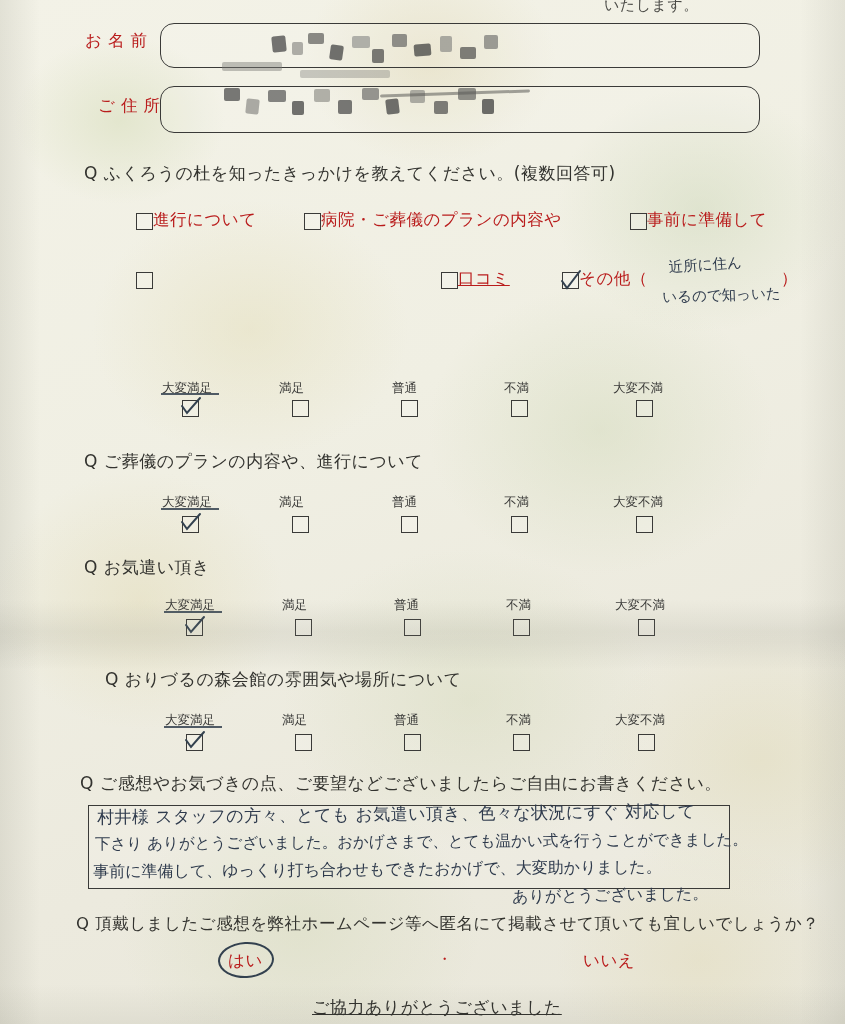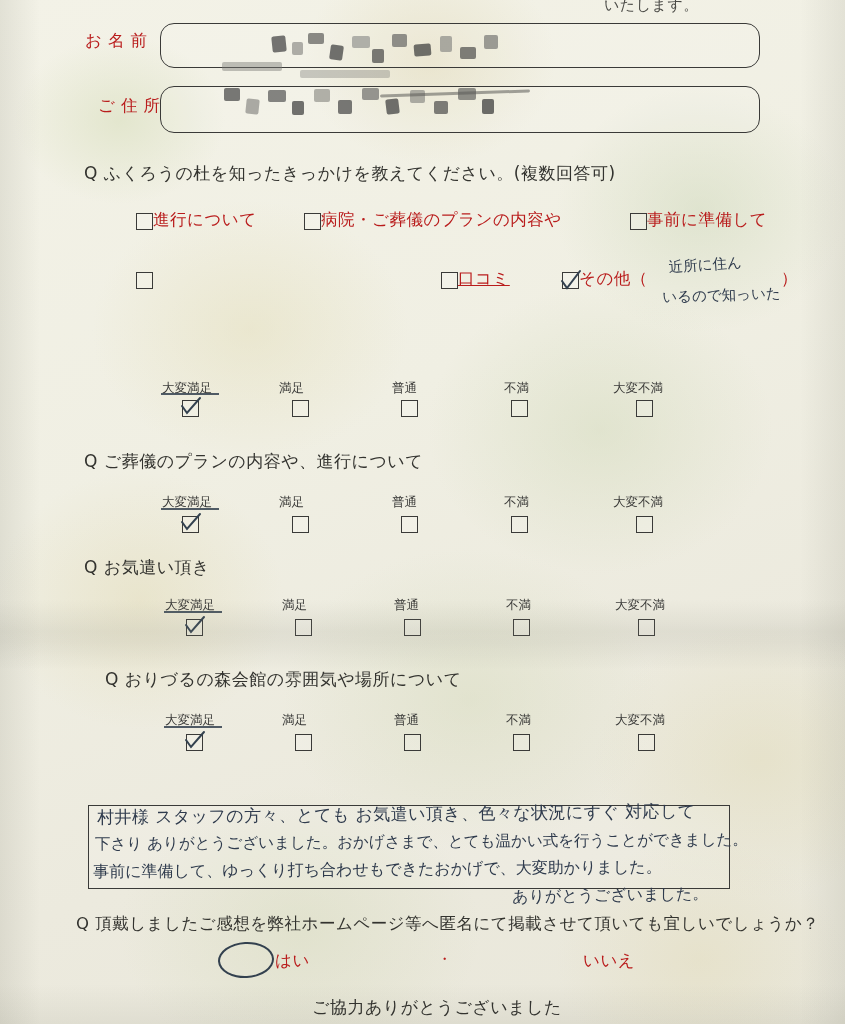--- a/index.html
+++ b/index.html
@@ -212,28 +212,29 @@
   <div class="scale-label" style="left:282px;top:712px;">満足</div>
   <div class="scale-label" style="left:394px;top:712px;">普通</div>
   <div class="scale-label" style="left:506px;top:712px;">不満</div>
   <div class="scale-label" style="left:615px;top:712px;">大変不満</div>
   <div class="cb" style="left:186px;top:734px;"></div>
   <div class="cb" style="left:295px;top:734px;"></div>
   <div class="cb" style="left:404px;top:734px;"></div>
   <div class="cb" style="left:513px;top:734px;"></div>
   <div class="cb" style="left:638px;top:734px;"></div>
 
+  <div class="ptxt qtxt" style="left:80px;top:772px;">Q ご感想やお気づきの点、ご要望などございましたらご自由にお書きください。</div>
   <div class="comment-box" style="left:88px;top:805px;width:640px;height:82px;"></div>
 
   <div class="ptxt qtxt" style="left:76px;top:913px;font-size:16.5px;">Q 頂戴しましたご感想を弊社ホームページ等へ匿名にて掲載させて頂いても宜しいでしょうか？</div>
-  <div class="ptxt" style="left:228px;top:950px;margin-left:47px;">はい</div>
+  <div class="ptxt" style="left:228px;top:950px;">はい</div>
   <div class="ptxt" style="left:583px;top:950px;">いいえ</div>
   <div class="ptxt" style="left:437px;top:950px;font-size:15px;">・</div>
 
-  <div class="ptxt qtxt" style="left:312px;top:996px;">ご協力ありがとうございました</div>
+  <div class="ptxt qtxt" style="left:312px;top:996px;text-decoration:underline;">ご協力ありがとうございました</div>
 </div>
 
 <div class="layer">
 
   <div class="tick" style="left:560px;top:270px;">
     <svg width="22" height="22" viewBox="0 0 22 22">
         <path d="M2 11 L7 18 L20 1" stroke="#33414f" stroke-width="2" fill="none" stroke-linecap="round"></path>
       </svg>
   </div>
   <div class="hw hw-note" style="left:668px;top:258px;transform:rotate(-4deg);">近所に住ん</div>

